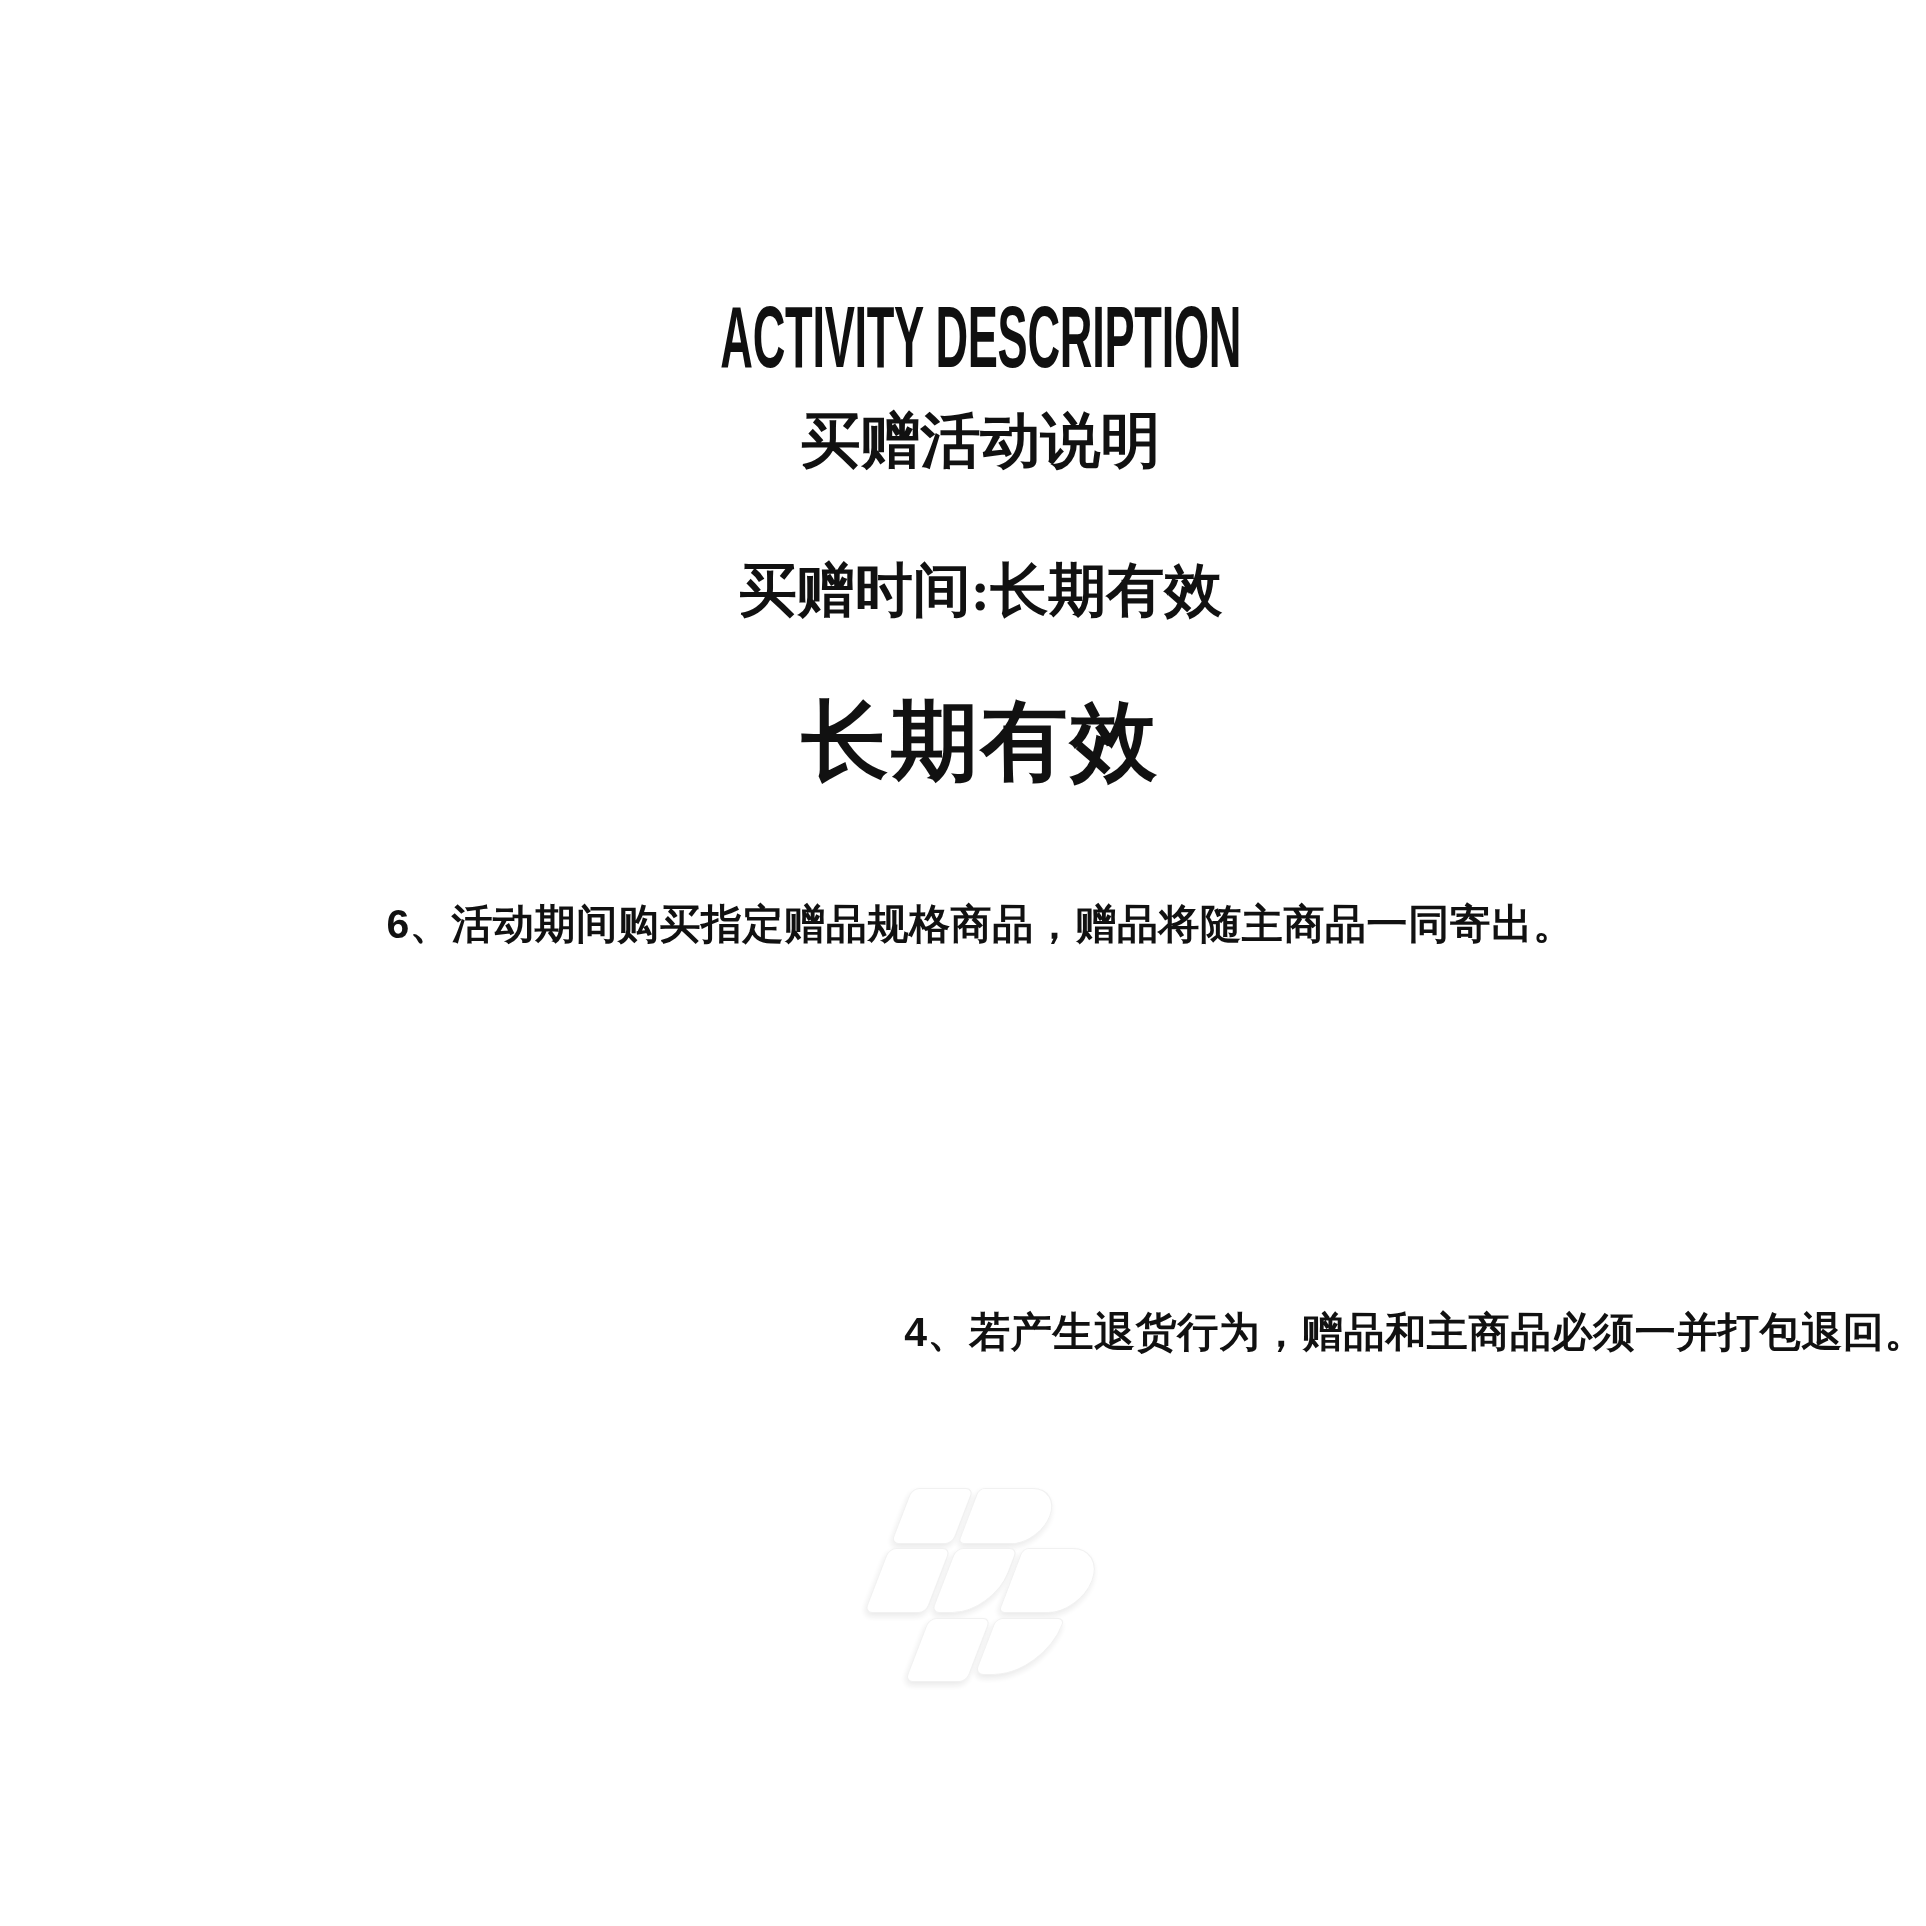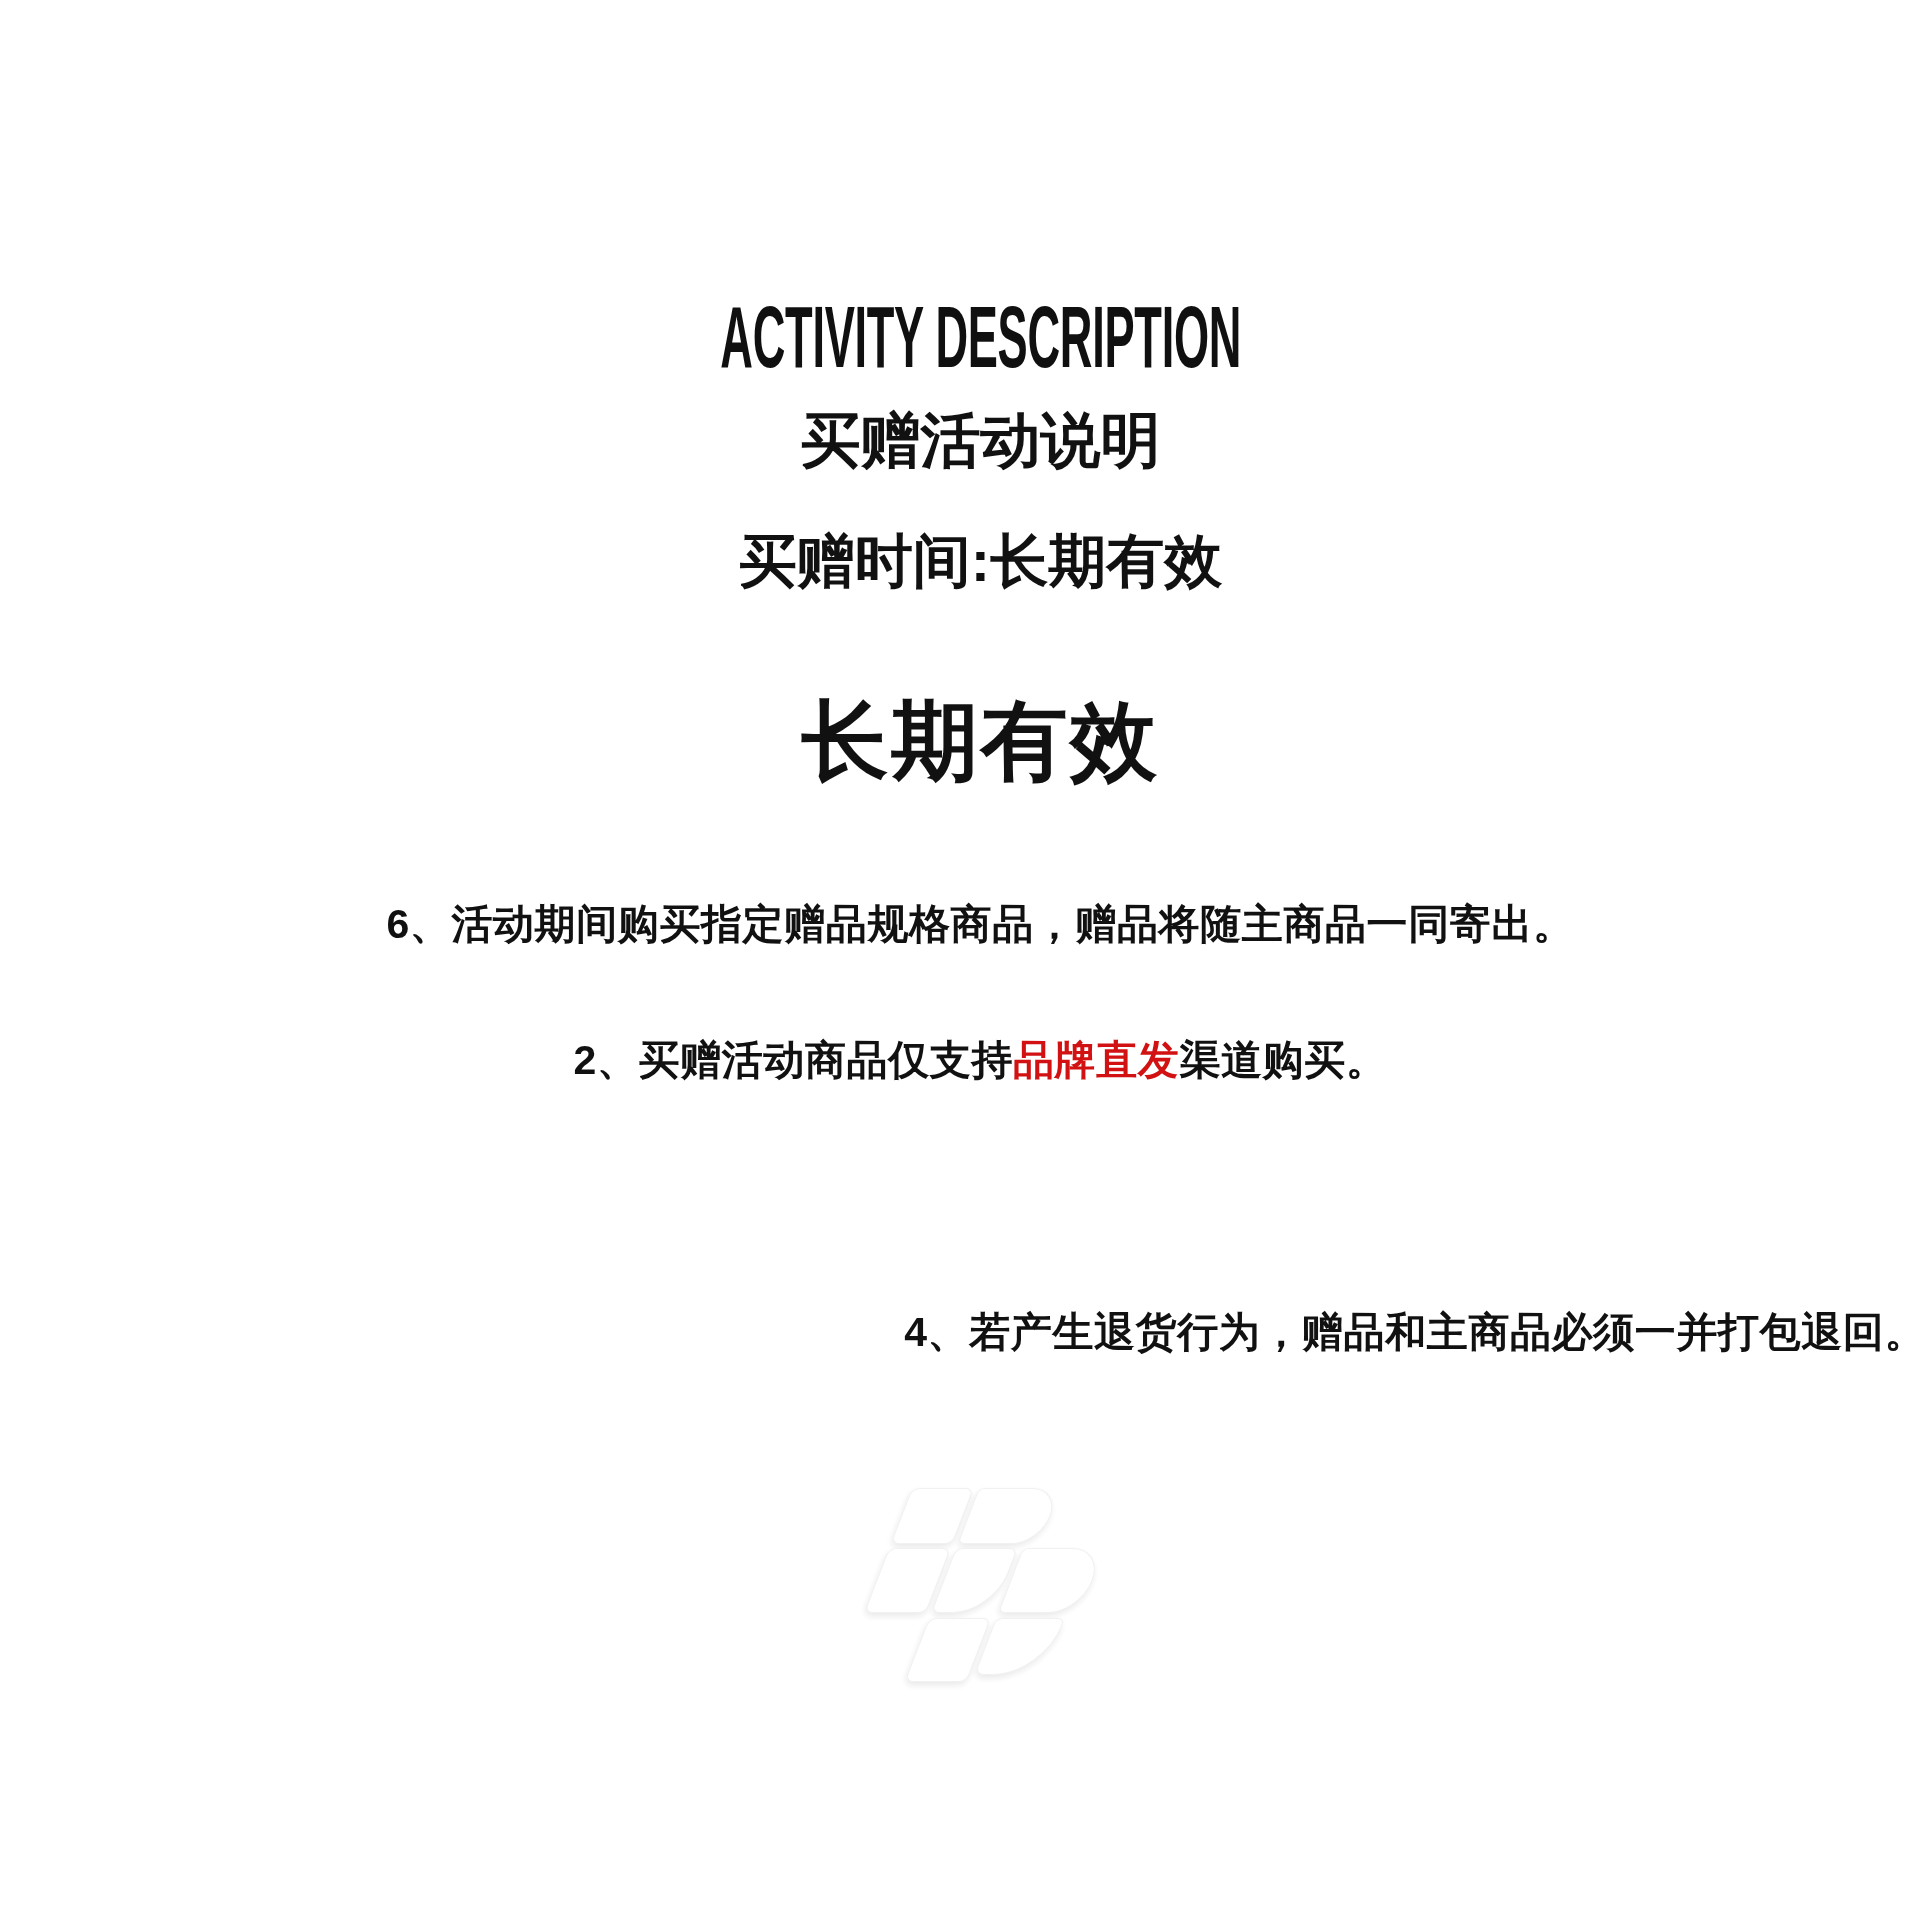--- a/index.html
+++ b/index.html
@@ -35,22 +35,23 @@
     transform: scaleX(0.52);
     transform-origin: 50% 50%;
     letter-spacing: -0.6px;
   }
   .title-cn {
     top: 395px;
     font-size: 60px;
     margin-top: 16px;
   }
   .time-line {
-    top: 532px;
+    top: 562px;
     font-size: 58px;
+    font-family: Liberation Serif, serif;
   }
   .rules-heading {
     top: 697px;
     font-size: 87px;
     letter-spacing: 2.6px;
   }
   .rule {
     font-size: 41px;
     letter-spacing: 0.6px;
   }
@@ -94,21 +95,20 @@
   </div>
 
   <div class="line title-cn">买赠活动说明</div>
 
   <div class="line time-line">买赠时间:长期有效</div>
 
   <div class="line rules-heading">长期有效</div>
 
   <div class="line rule rule-1">6、活动期间购买指定赠品规格商品，赠品将随主商品一同寄出。</div>
 
-  <div class="line rule rule-2"><span>2、买赠活动商品仅支持</span><span style="color: rgb(210, 18, 18);">品牌直发</span><span>渠道购买。</span></div>
 
 
   <div class="line rule rule-4">4、若产生退货行为，赠品和主商品必须一并打包退回。</div>
 
   <div class="watermark">
     <div class="tile t1"></div>
     <div class="tile t2"></div>
     <div class="tile t3"></div>
     <div class="tile t4"></div>
     <div class="tile t5"></div>

